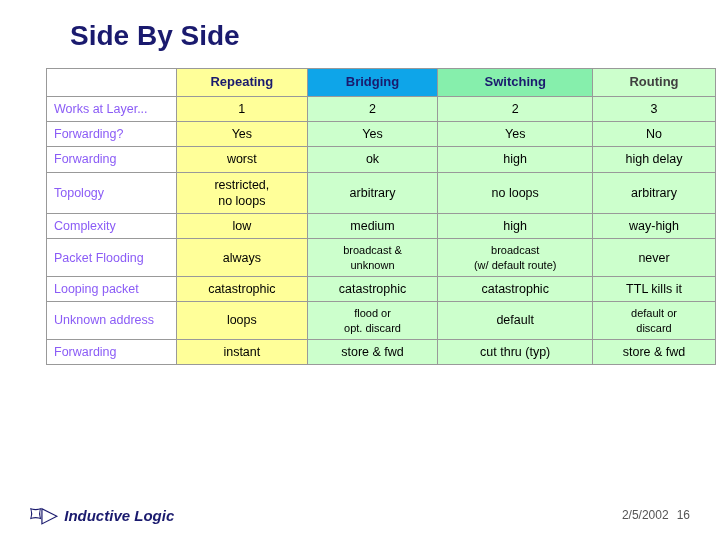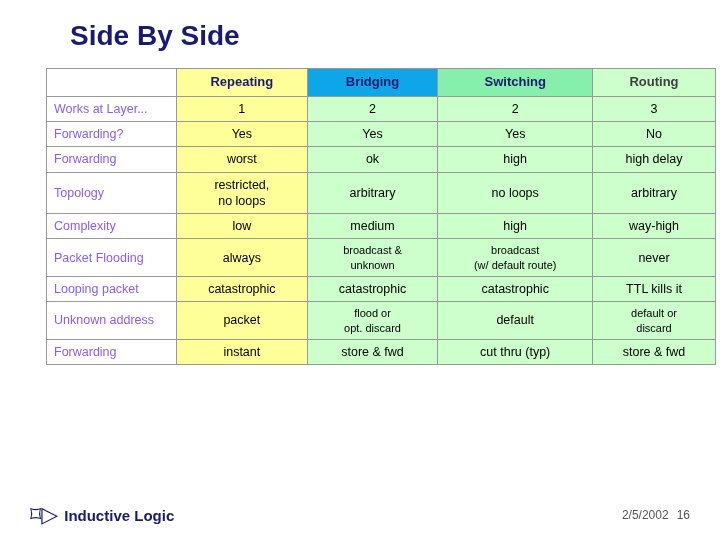--- a/index.html
+++ b/index.html
@@ -87,20 +87,21 @@
     .logo {
       display: flex;
       align-items: center;
       gap: 6px;
     }
     .logo-icon {
       font-size: 22px;
       color: #1a1a6e;
     }
     .logo-text {
+      font-style: italic;
       font-weight: bold;
       color: #1a1a6e;
       font-size: 15px;
       text-align: right;
     }
     .bottom-right {
       display: flex;
       gap: 8px;
       color: #555;
       font-size: 12px;
@@ -171,21 +172,21 @@
         </tr>
         <tr>
           <td class="row-label">Looping packet</td>
           <td class="yellow">catastrophic</td>
           <td class="green">catastrophic</td>
           <td class="green">catastrophic</td>
           <td class="green">TTL kills it</td>
         </tr>
         <tr>
           <td class="row-label">Unknown address</td>
-          <td class="yellow">packet</td>
+          <td class="yellow">loops</td>
           <td class="green" style="white-space:pre-line; font-size:11px;text-align:center;">flood or
 opt. discard</td>
           <td class="green">default</td>
           <td class="green" style="white-space:pre-line; font-size:11px;">default or
 discard</td>
         </tr>
         <tr>
           <td class="row-label">Forwarding</td>
           <td class="yellow">instant</td>
           <td class="green">store &amp; fwd</td>

